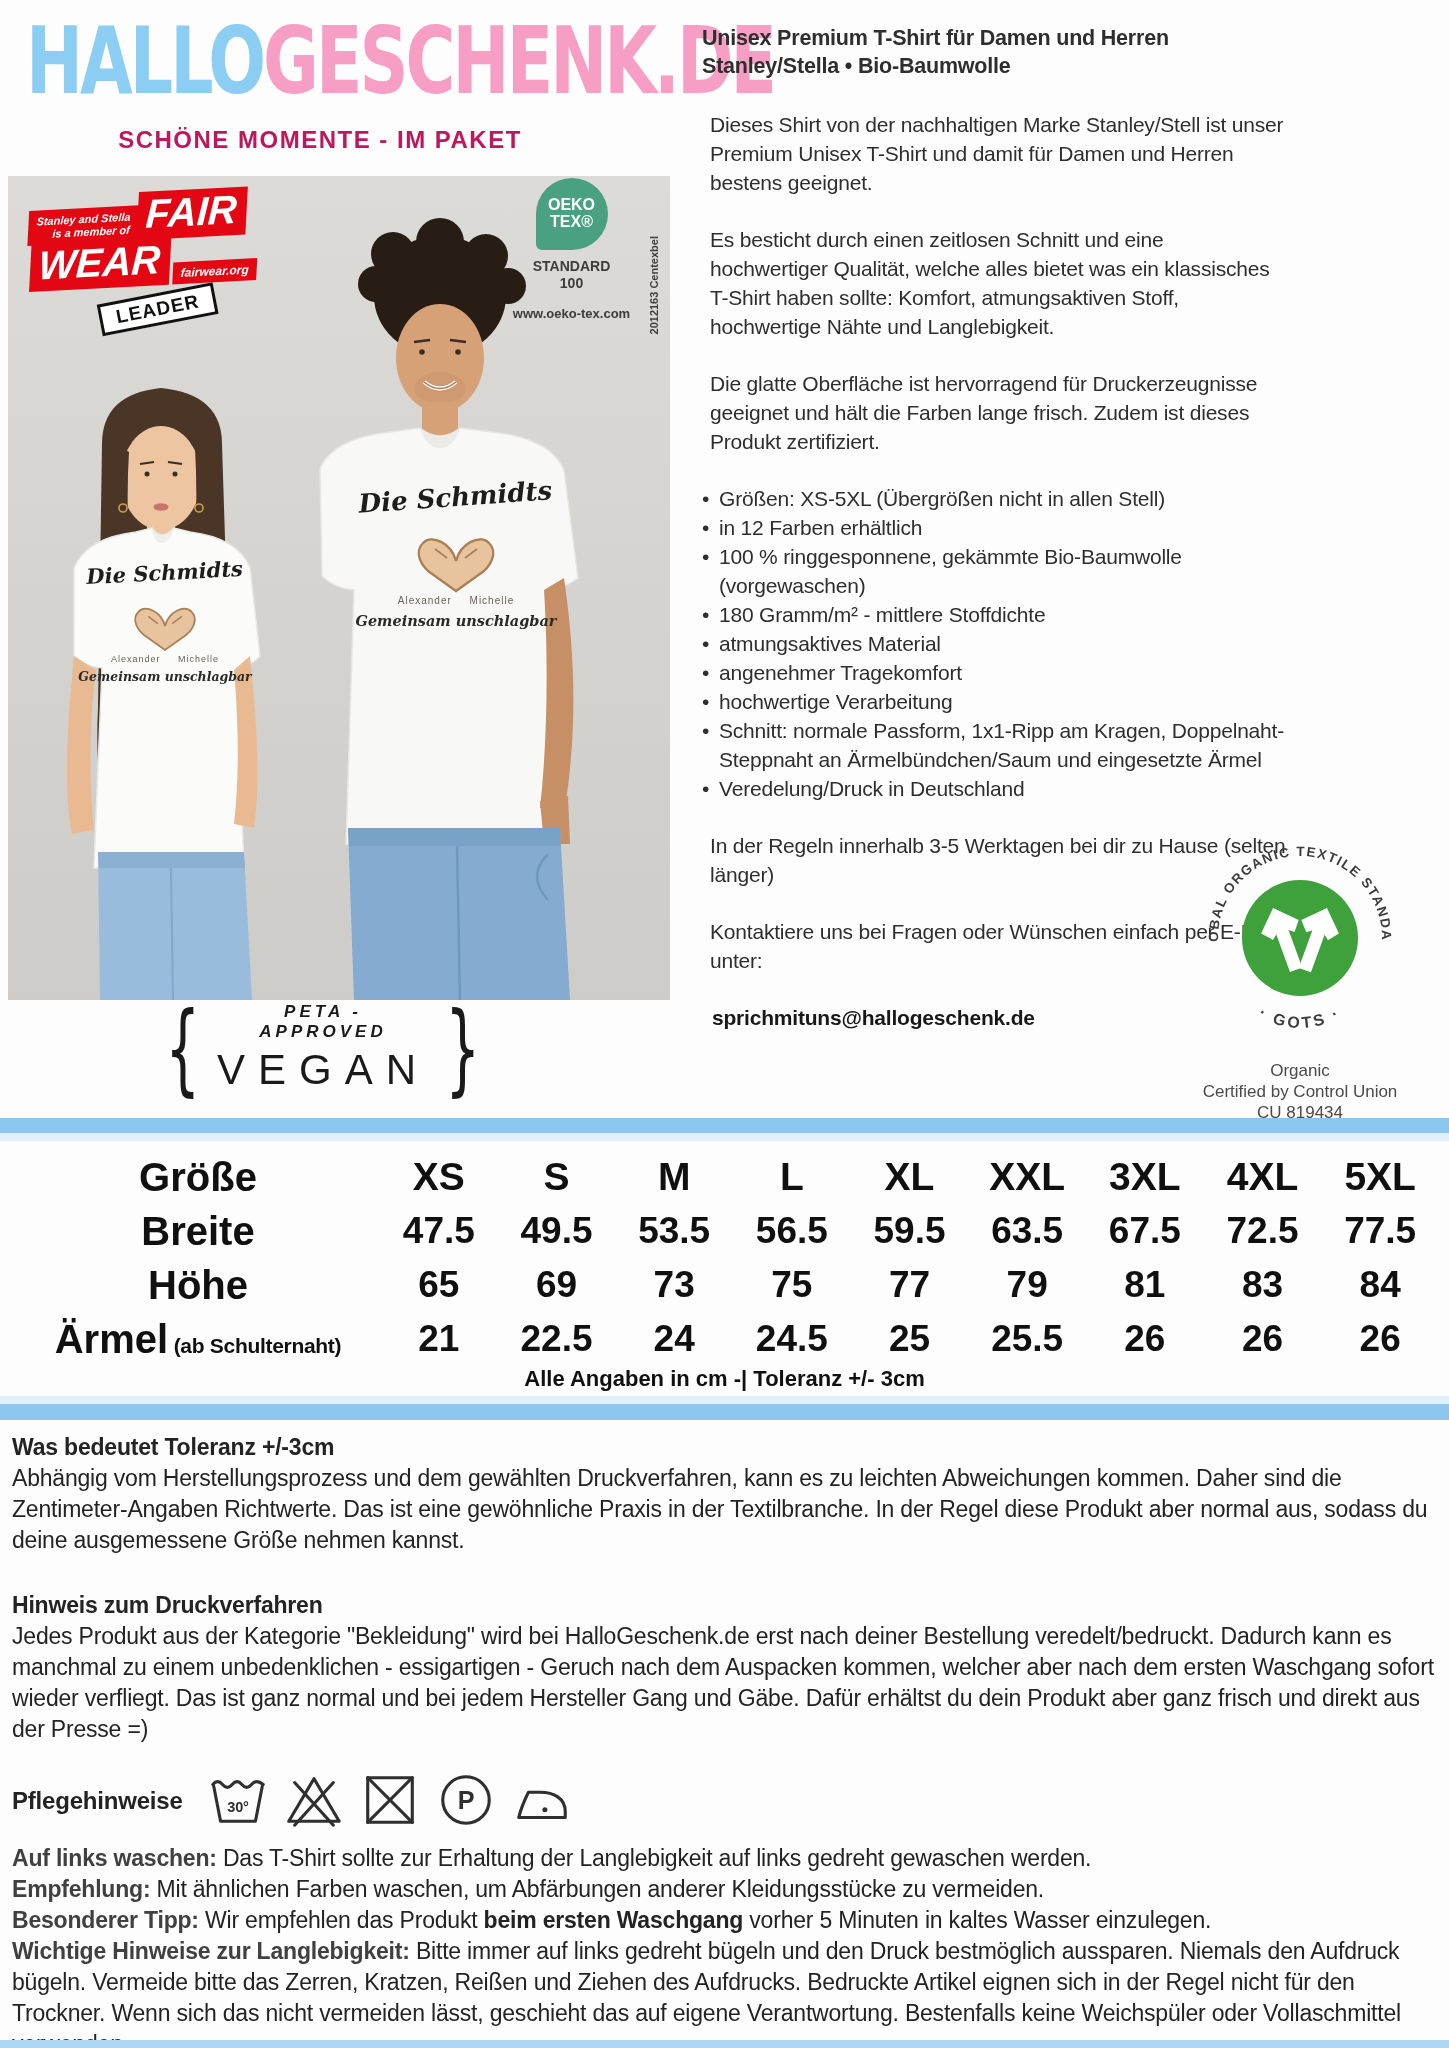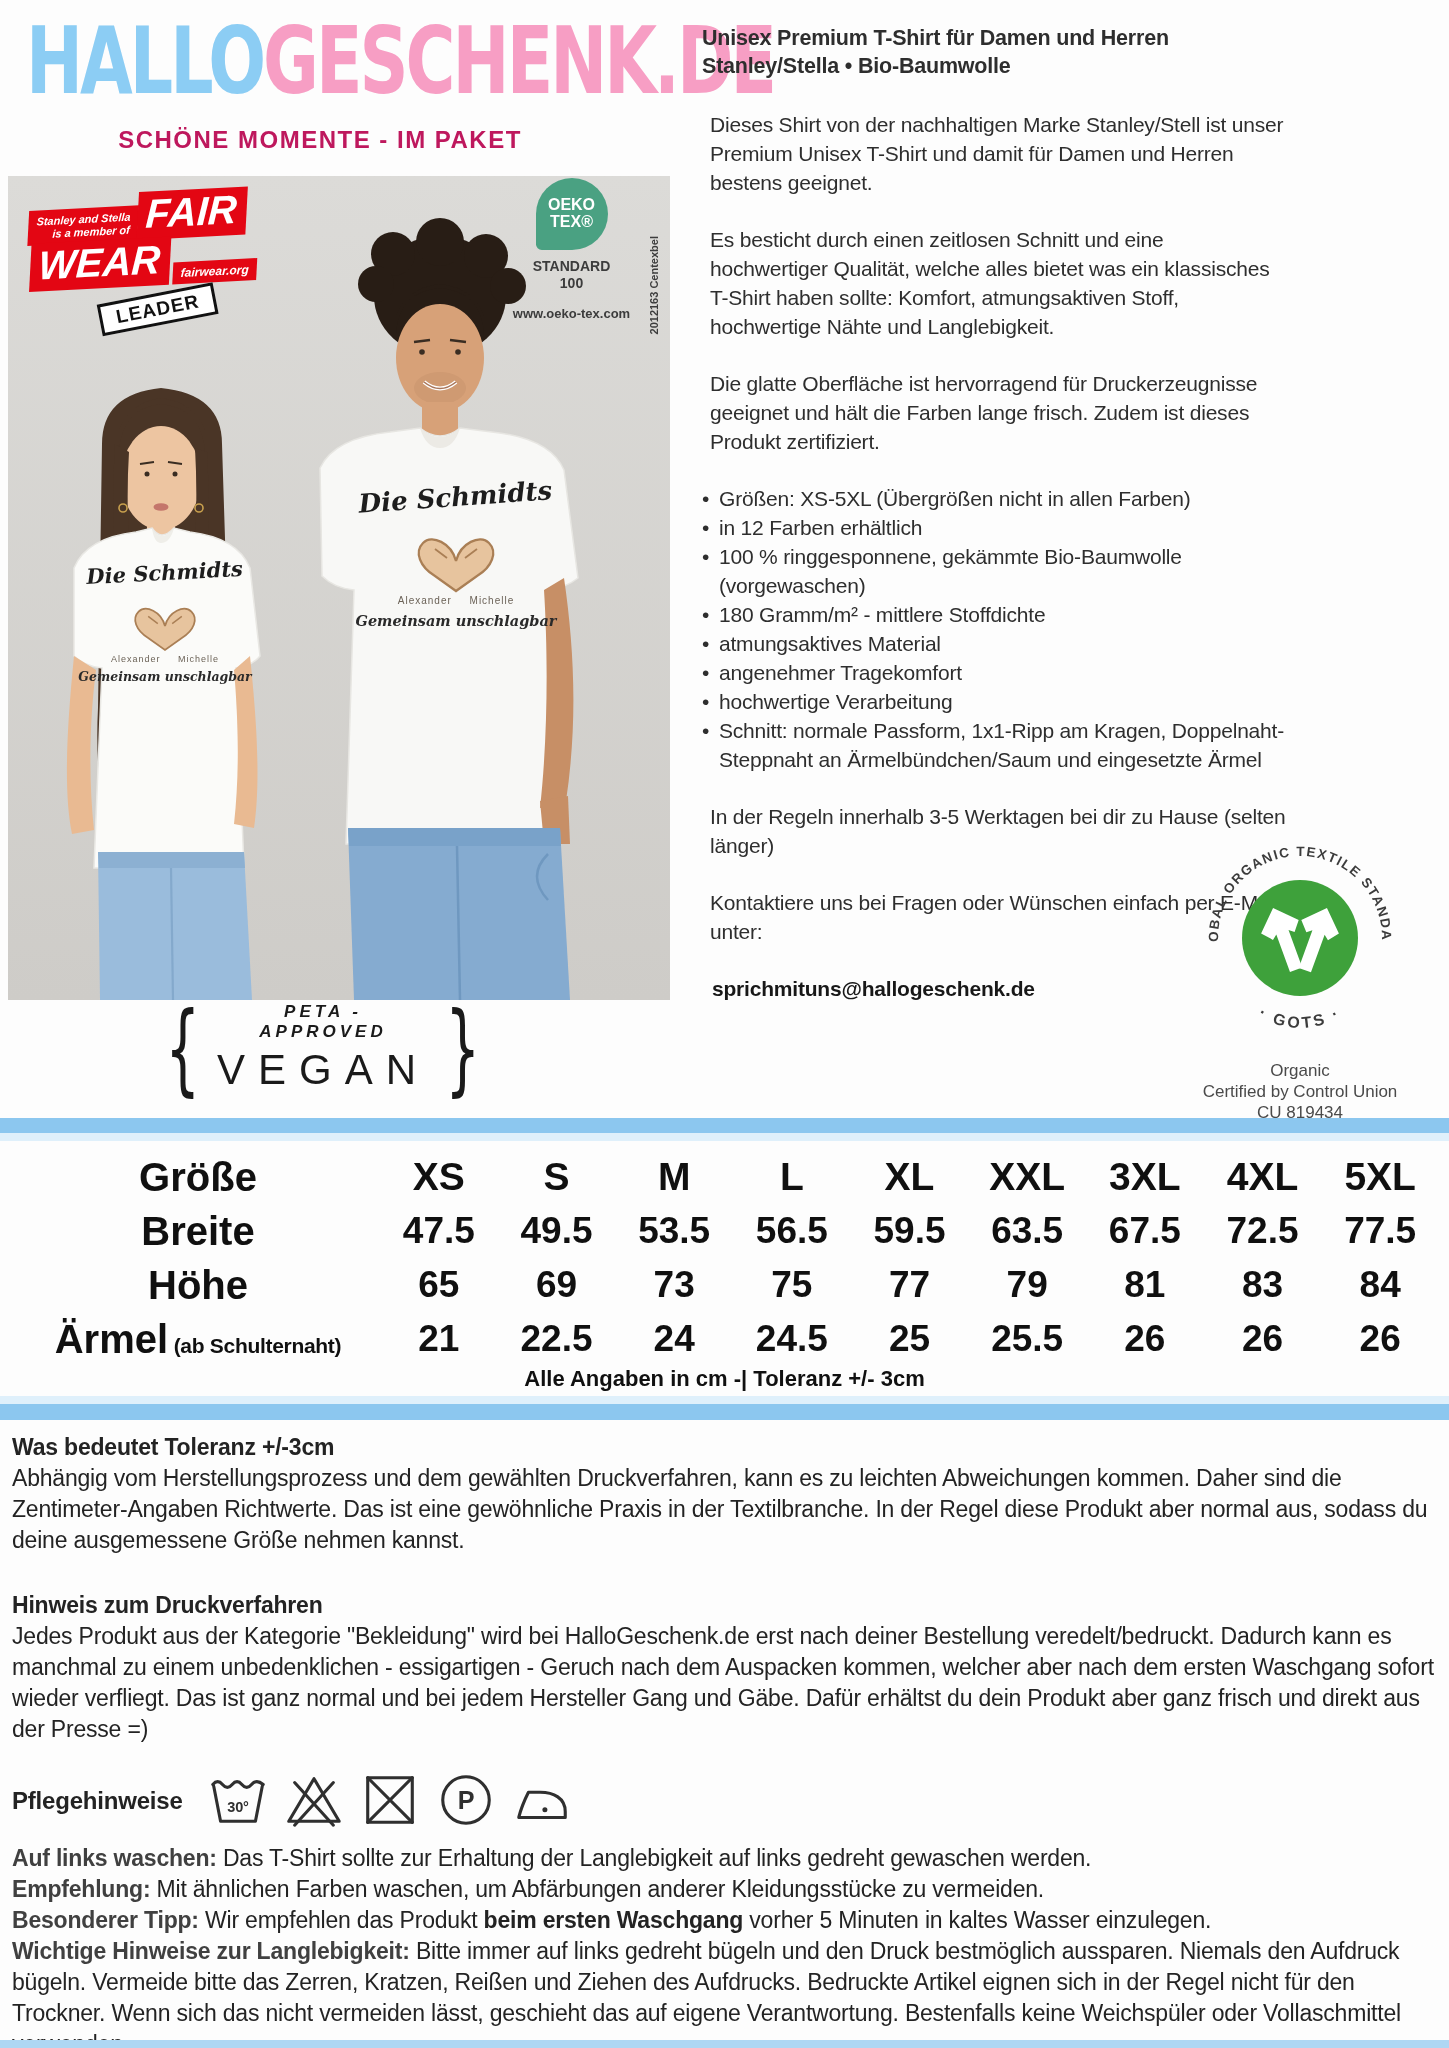--- a/index.html
+++ b/index.html
@@ -122,28 +122,29 @@
 
   <div class="desc">
     <p class="title">
       <span>Unisex Premium T-Shirt für Damen und Herren</span><br>
       <span>Stanley/Stella • Bio-Baumwolle</span>
     </p>
     <p>Dieses Shirt von der nachhaltigen Marke Stanley/Stell ist unser Premium Unisex T-Shirt und damit für Damen und Herren bestens geeignet.</p>
     <p>Es besticht durch einen zeitlosen Schnitt und eine hochwertiger Qualität, welche alles bietet was ein klassisches T-Shirt haben sollte: Komfort, atmungsaktiven Stoff, hochwertige Nähte und Langlebigkeit.</p>
     <p>Die glatte Oberfläche ist hervorragend für Druckerzeugnisse geeignet und hält die Farben lange frisch. Zudem ist dieses Produkt zertifiziert.</p>
     <ul>
-        <li>Größen: XS-5XL (Übergrößen nicht in allen Farben)</li>
+        <li>Größen: XS-5XL (Übergrößen nicht in allen Stell)</li>
         <li>in 12 Farben erhältlich</li>
         <li>100 % ringgesponnene, gekämmte Bio-Baumwolle (vorgewaschen)</li>
         <li>180 Gramm/m² - mittlere Stoffdichte</li>
         <li>atmungsaktives Material</li>
         <li>angenehmer Tragekomfort</li>
         <li>hochwertige Verarbeitung</li>
         <li>Schnitt: normale Passform, 1x1-Ripp am Kragen, Doppelnaht-Steppnaht an Ärmelbündchen/Saum und eingesetzte Ärmel</li>
+        <li>Veredelung/Druck in Deutschland</li>
       </ul>
     <p>In der Regeln innerhalb 3-5 Werktagen bei dir zu Hause (selten länger)</p>
     <p>Kontaktiere uns bei Fragen oder Wünschen einfach per E-Mail unter:</p>
     <div class="email">sprichmituns@hallogeschenk.de</div>
   </div>
 
   <div class="photo">
     <svg class="scene" width="662" height="824" viewBox="0 0 662 824">
       <defs>
         <linearGradient id="wall" x1="0" y1="0" x2="0" y2="1">

